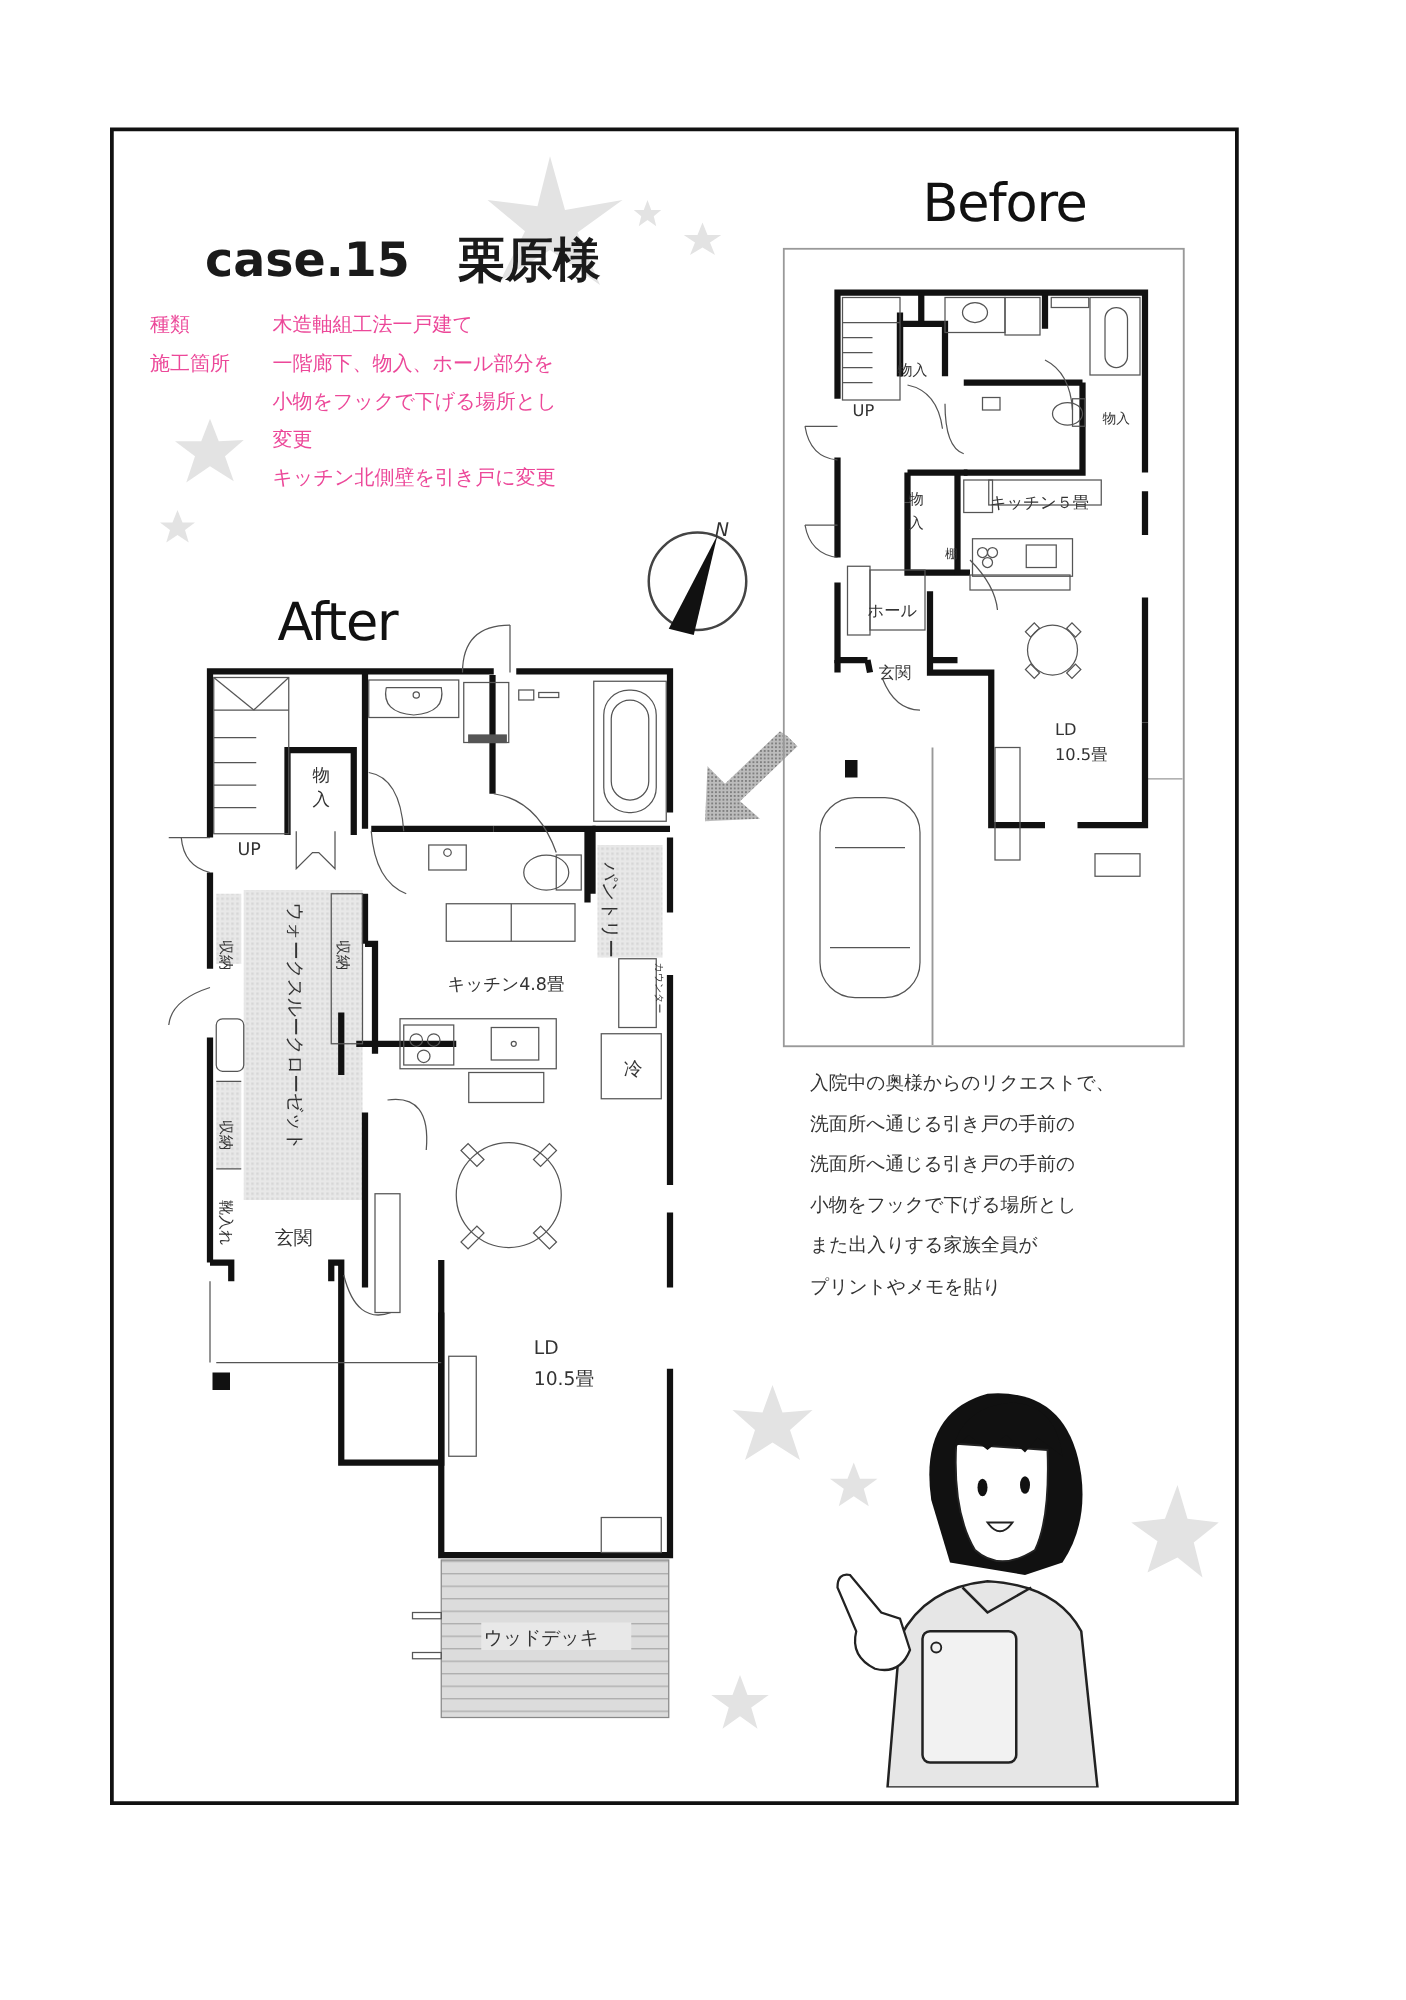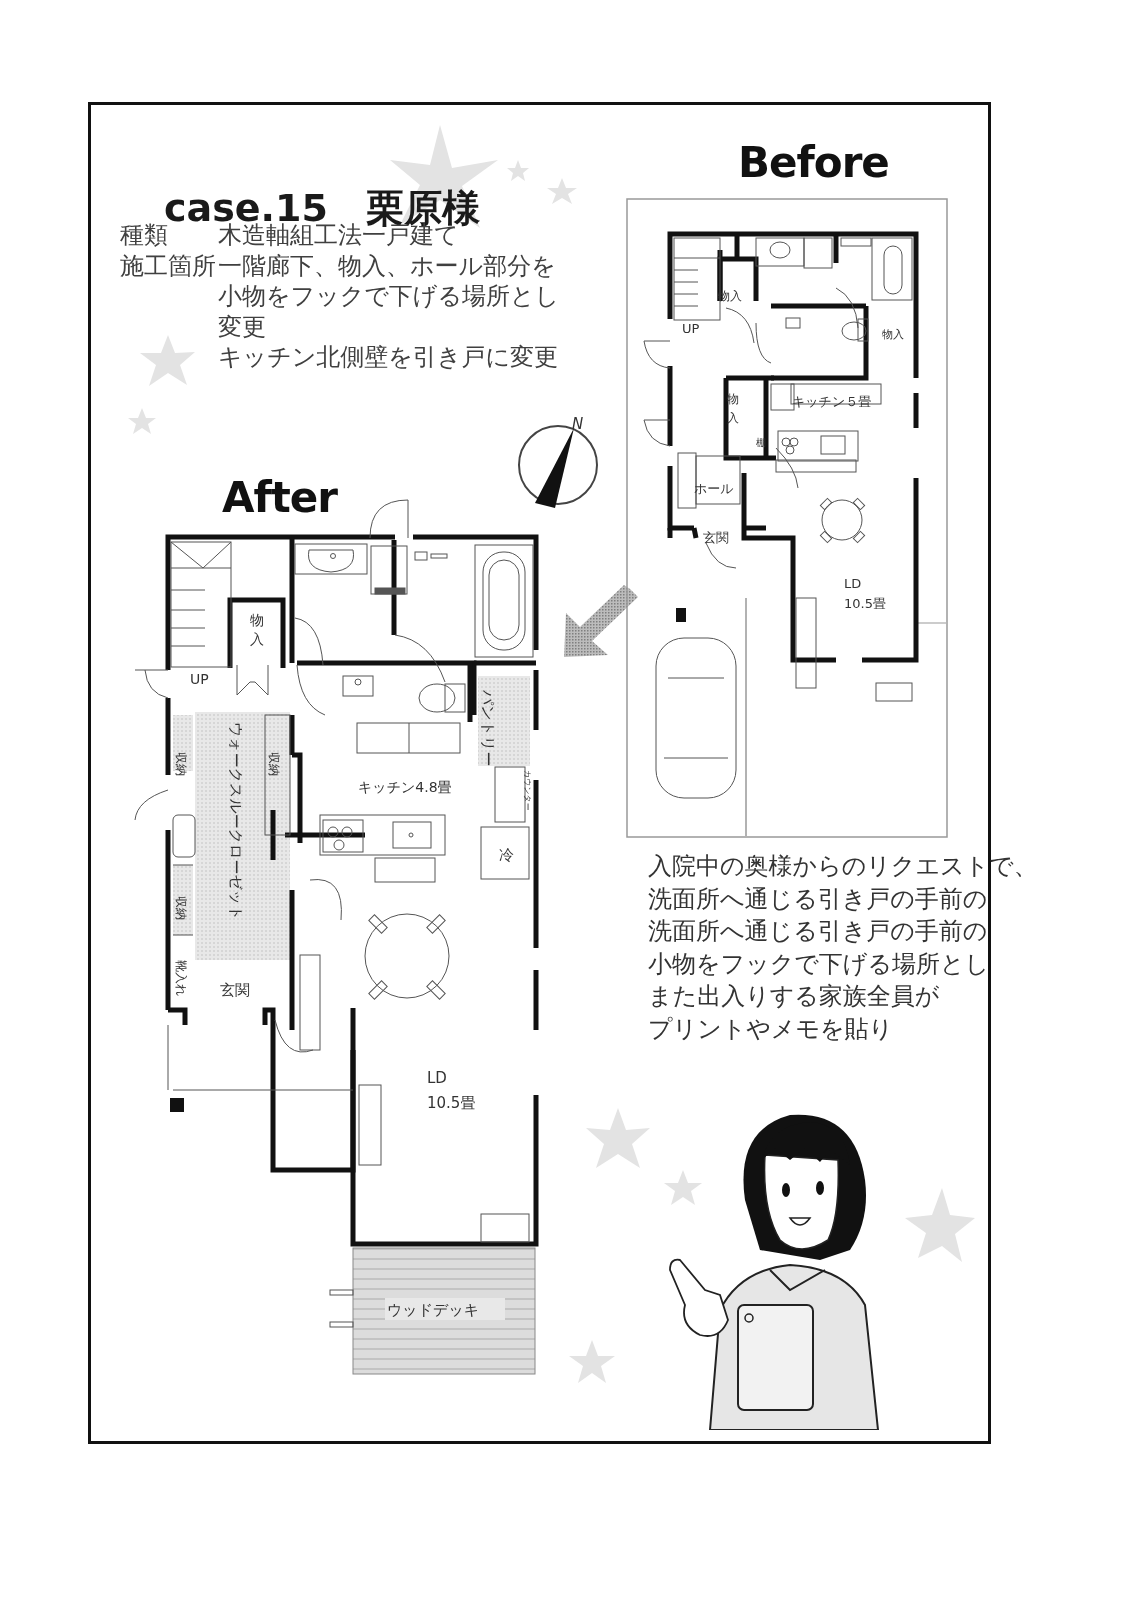--- a/index.html
+++ b/index.html
@@ -1,26 +1,26 @@
 <!DOCTYPE html>
 <html><head>
 <meta charset="utf-8">
 <style>
   html, body { margin:0; padding:0; background:#ffffff; }
   body { width:1125px; height:1600px; position:relative; overflow:hidden; font-family:"DejaVu Sans", sans-serif; color:#1a1a1a; }
   .frame { position:absolute; left:88px; top:102px; width:897px; height:1336px; border:3px solid #111; box-sizing:content-box; }
   .abs { position:absolute; }
   .title { position:absolute; left:120px; top:183px; font-size:38px; font-weight:bold; letter-spacing:0px; white-space:nowrap; }
   .title .case { font-family:"DejaVu Sans", sans-serif; font-weight:bold;margin-left:44px; }
-  .info { position:absolute; left:120px; top:220px; font-size:24px; line-height:30.5px; color:#404040; }
+  .info { position:absolute; left:120px; top:245px; font-size:16px; line-height:30.5px; color:#ec4899; }
   .info .row { display:flex; white-space:nowrap; }
   .info .k { width:98px; }
   .info .v-indent { padding-left:98px; }
-  .heading-en { position:absolute; font-size:42px; font-weight:bold; letter-spacing:-1px; color:#111; font-family:"DejaVu Sans", sans-serif;text-align:center; }
-  .note { position:absolute; left:648px; top:850px; font-size:24px; line-height:32.5px; color:#333; white-space:nowrap; }
+  .heading-en { position:absolute; font-size:42px; font-weight:normal; letter-spacing:-1px; color:#111; font-family:"DejaVu Sans", sans-serif;text-align:center; }
+  .note { position:absolute; left:648px; top:850px; font-size:15px; line-height:32.5px; color:#333; white-space:nowrap; }
   svg text { font-family:"DejaVu Sans", sans-serif; fill:#333; }
 </style>
 </head>
 <body>
 
 <div class="frame"></div>
 
 <svg class="abs" style="left:0;top:0" width="1125" height="1600">
   <g fill="#e3e3e3">
     <polygon points="440,125 452,168 498,160 462,186 480,228 440,200 400,225 420,185 390,160 430,165"></polygon>

